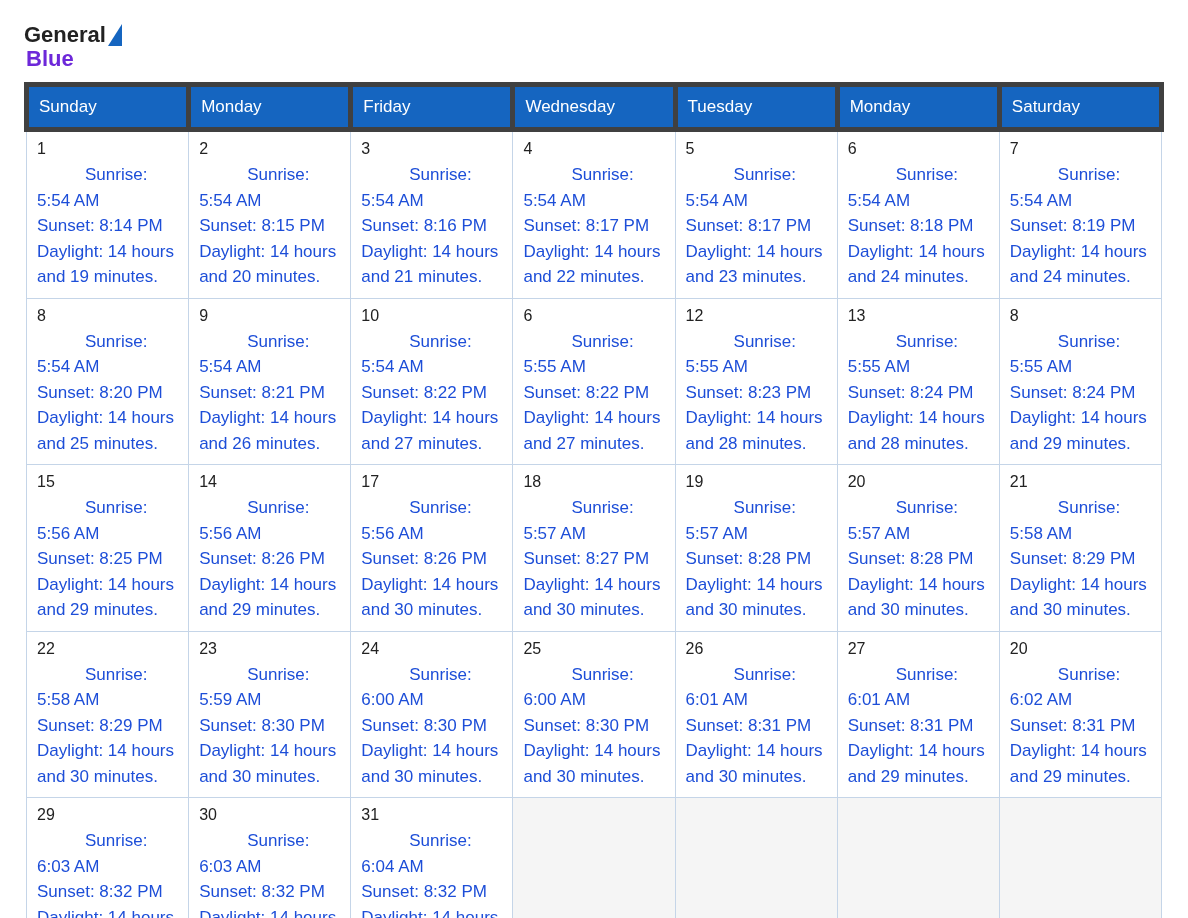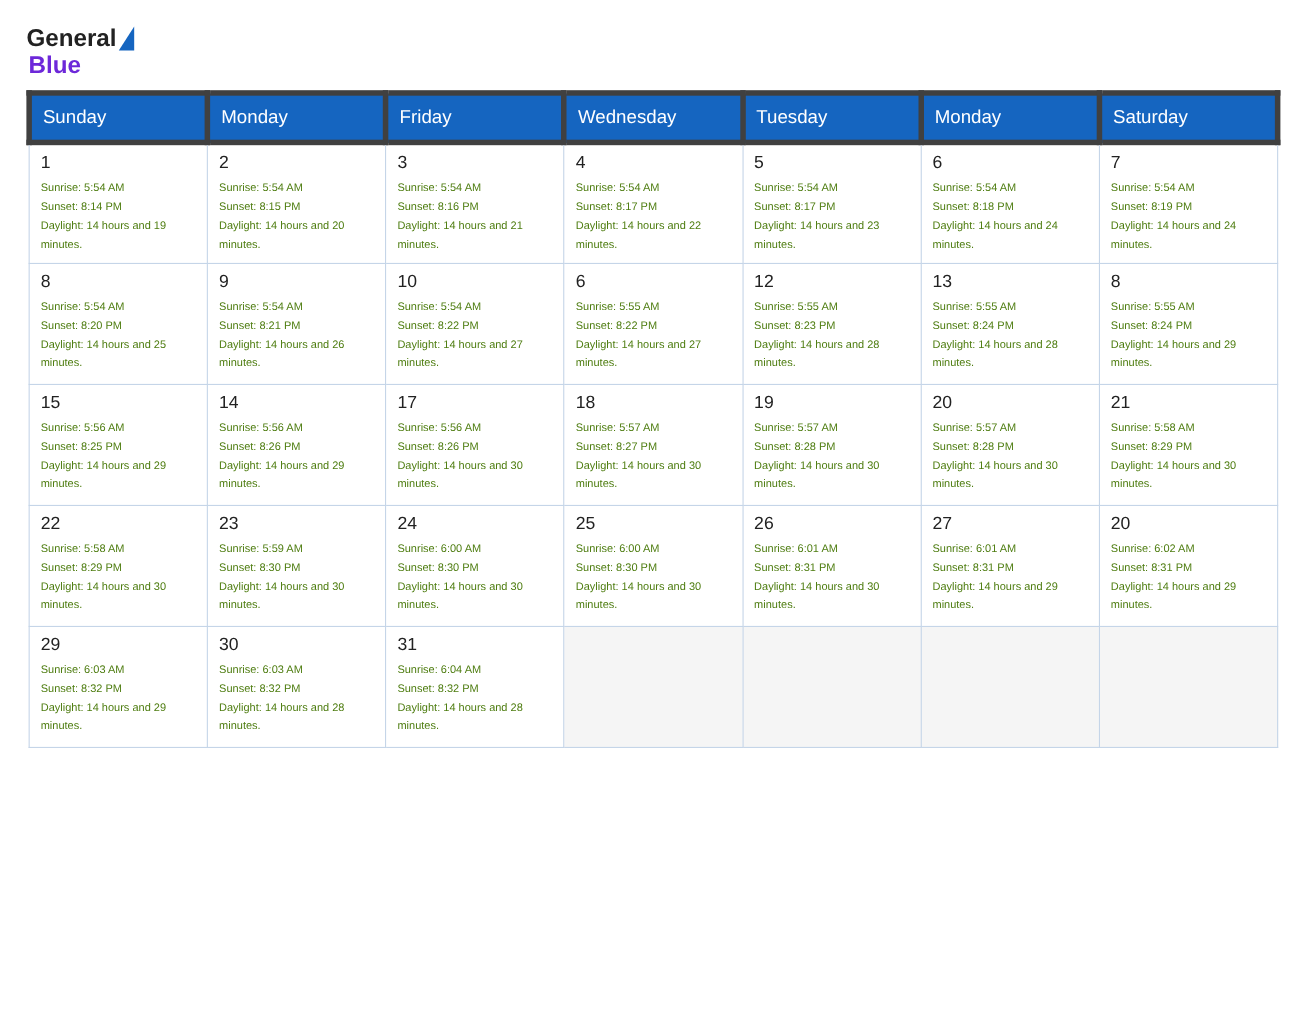--- a/index.html
+++ b/index.html
@@ -88,23 +88,24 @@
       background: #f5f5f5;
     }
     .day-number {
       font-size: 16px;
       font-weight: normal;
       color: #222;
       display: block;
       margin-bottom: 4px;
     }
     .day-info {
-      font-size: 10px;
-      color: #4d7c0f;
+      font-size: 17px;
+      color: #1d4ed8;
       line-height: 1.5;
+      margin-left: 48px;
     }
     .border-top-blue {
       border-top: 2px solid #1565c0 !important;
     }
   </style>
 </head>
 <body>
 
 <div class="header-row">
   <div class="logo">

